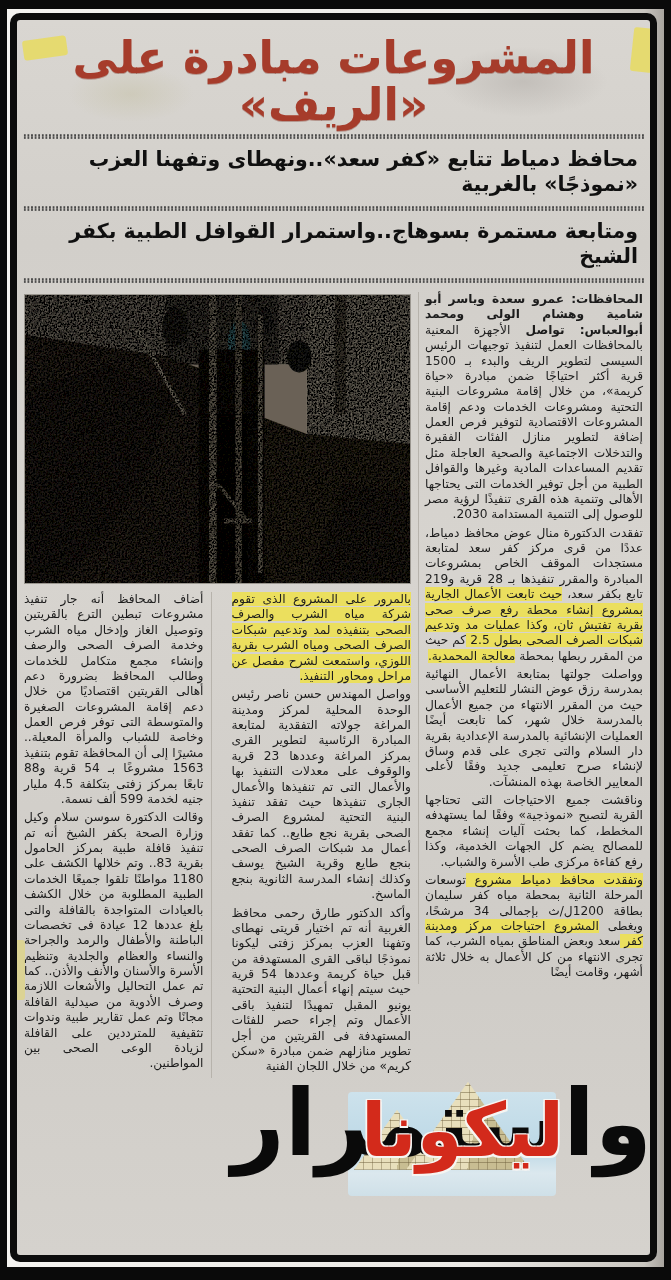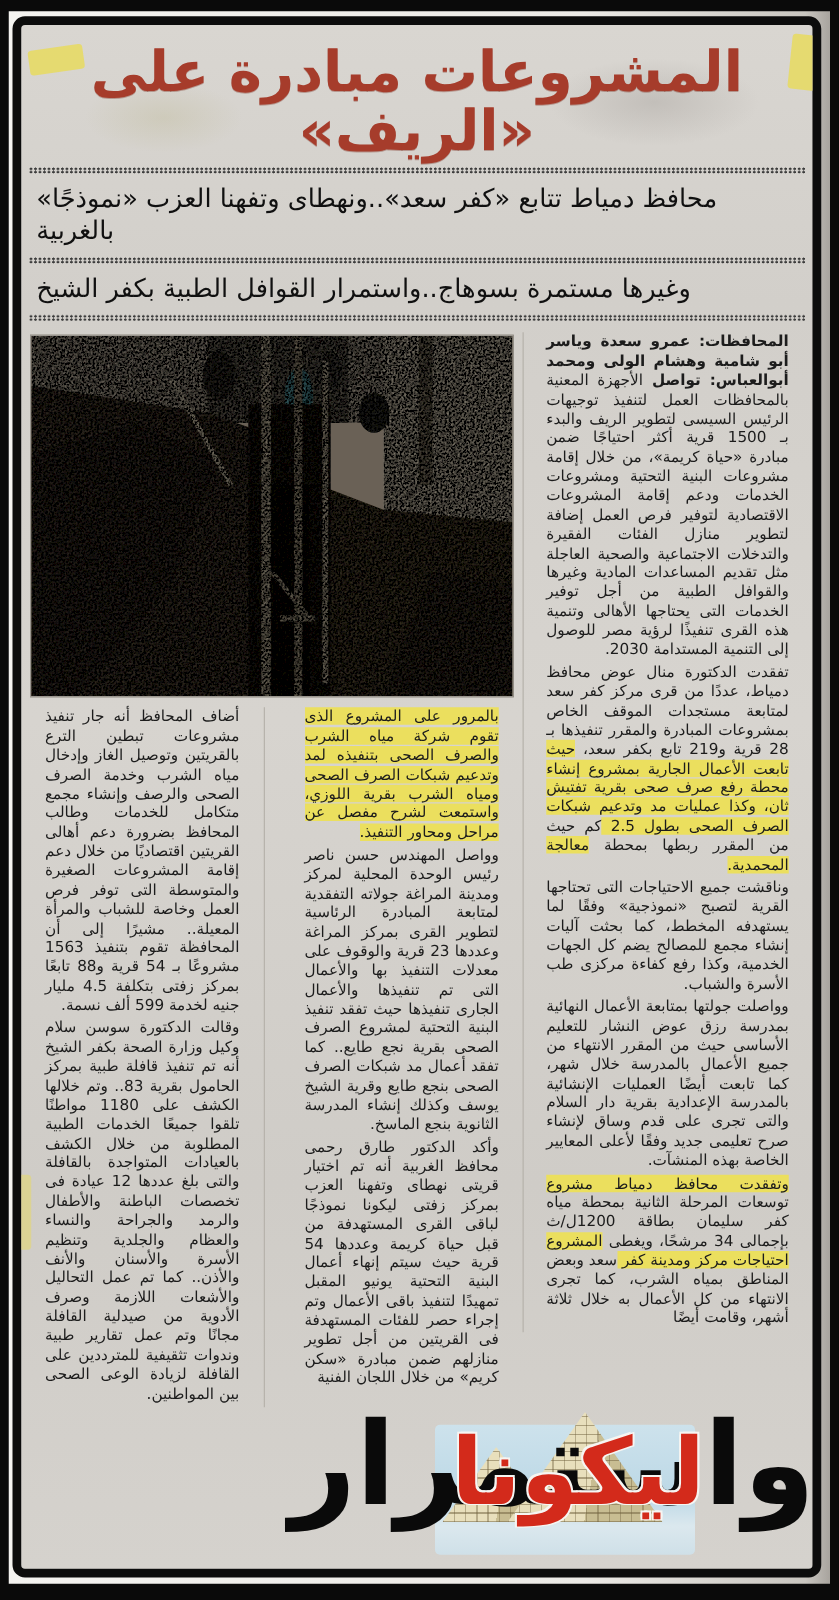--- a/index.html
+++ b/index.html
@@ -35,42 +35,42 @@
     color:#a63c2b;font-size:45px;font-weight:bold;line-height:1.05;
     text-shadow:0 1px 0 rgba(120,40,25,.35);
     letter-spacing:-1px;
   }
   .dotrule{
     margin:5px 6px;height:5px;
     background-image:radial-gradient(circle,#3c3c3c .9px,transparent 1.15px);
     background-size:3.6px 2.6px;background-repeat:repeat;
   }
   .subhead{
-    text-align:left;font-weight:normal;color:#101010;
+    text-align:right;font-weight:bold;color:#101010;
     font-size:20.5px;line-height:1.25;padding:3px 12px;
   }
 
   .content{
     display:flex;direction:rtl;gap:7px;
     padding:4px 7px 0;align-items:flex-start;
   }
   .col{min-width:0;}
   .col-right{width:218px;border-left:1px solid #b7b3ac;padding-left:6px;}
   .main-left{flex:1;}
   .photo-box{
     height:288px;margin:2px 0 8px;
     border:1px solid #9a968f;background:#6a6156;overflow:hidden;
   }
   .photo-box svg{display:block;width:100%;height:100%;}
   .two-cols{display:flex;direction:rtl;gap:7px;}
   .col-middle{flex:1;border-left:1px solid #b7b3ac;padding-left:20px;}
   .col-left{flex:1;}
 
   p.para{
-    margin:0 12px 3px;text-align:justify;
+    margin:0 0 3px;text-align:justify;
     font-size:12.2px;line-height:1.26;color:#1c1c1c;
   }
   p.para .bold{font-weight:bold;}
   p.para .hl{background:#ebdf5e;box-decoration-break:clone;-webkit-box-decoration-break:clone;}
 
   
   .logo-row{position:relative;height:152px;}
   .logo{position:absolute;right:2px;bottom:2px;width:336px;height:148px;}
   .logo-sky{
     position:absolute;right:92px;top:12px;width:208px;height:104px;
@@ -106,29 +106,29 @@
 <div class="clip">
   <div class="smudge tl"></div>
   <div class="smudge tr"></div>
   <div class="smudge ml"></div>
 
   <h1 class="headline">المشروعات مبادرة على «الريف»</h1>
 
   <div class="dotrule"></div>
   <div class="subhead">محافظ دمياط تتابع «كفر سعد»..ونهطاى وتفهنا العزب «نموذجًا» بالغربية</div>
   <div class="dotrule"></div>
-  <div class="subhead">وغيرها مستمرة بسوهاج..واستمرار القوافل الطبية بكفر الشيخ</div>
+  <div class="subhead">ومتابعة مستمرة بسوهاج..واستمرار القوافل الطبية بكفر الشيخ</div>
   <div class="dotrule"></div>
 
   <div class="content">
     <div class="col col-right">
         <p class="para"><span class="bold">المحافظات: عمرو سعدة وياسر أبو شامية وهشام الولى ومحمد أبوالعباس: تواصل </span><span>الأجهزة المعنية بالمحافظات العمل لتنفيذ توجيهات الرئيس السيسى لتطوير الريف والبدء بـ 1500 قرية أكثر احتياجًا ضمن مبادرة «حياة كريمة»، من خلال إقامة مشروعات البنية التحتية ومشروعات الخدمات ودعم إقامة المشروعات الاقتصادية لتوفير فرص العمل إضافة لتطوير منازل الفئات الفقيرة والتدخلات الاجتماعية والصحية العاجلة مثل تقديم المساعدات المادية وغيرها والقوافل الطبية من أجل توفير الخدمات التى يحتاجها الأهالى وتنمية هذه القرى تنفيذًا لرؤية مصر للوصول إلى التنمية المستدامة 2030. </span></p>
         <p class="para"><span>تفقدت الدكتورة منال عوض محافظ دمياط، عددًا من قرى مركز كفر سعد لمتابعة مستجدات الموقف الخاص بمشروعات المبادرة والمقرر تنفيذها بـ 28 قرية و219 تابع بكفر سعد، </span><span class="hl">حيث تابعت الأعمال الجارية بمشروع إنشاء محطة رفع صرف صحى بقرية تفتيش ثان، وكذا عمليات مد وتدعيم شبكات الصرف الصحى بطول 2.5 </span><span>كم حيث من المقرر ربطها بمحطة </span><span class="hl">معالجة المحمدية. </span></p>
+        <p class="para"><span>وواصلت جولتها بمتابعة الأعمال النهائية بمدرسة رزق عوض النشار للتعليم الأساسى حيث من المقرر الانتهاء من جميع الأعمال بالمدرسة خلال شهر، كما تابعت أيضًا العمليات الإنشائية بالمدرسة الإعدادية بقرية دار السلام والتى تجرى على قدم وساق لإنشاء صرح تعليمى جديد وفقًا لأعلى المعايير الخاصة بهذه المنشآت. </span></p>
         <p class="para"><span>وناقشت جميع الاحتياجات التى تحتاجها القرية لتصبح «نموذجية» وفقًا لما يستهدفه المخطط، كما بحثت آليات إنشاء مجمع للمصالح يضم كل الجهات الخدمية، وكذا رفع كفاءة مركزى طب الأسرة والشباب. </span></p>
-        <p class="para"><span>وواصلت جولتها بمتابعة الأعمال النهائية بمدرسة رزق عوض النشار للتعليم الأساسى حيث من المقرر الانتهاء من جميع الأعمال بالمدرسة خلال شهر، كما تابعت أيضًا العمليات الإنشائية بالمدرسة الإعدادية بقرية دار السلام والتى تجرى على قدم وساق لإنشاء صرح تعليمى جديد وفقًا لأعلى المعايير الخاصة بهذه المنشآت. </span></p>
         <p class="para"><span class="hl">وتفقدت محافظ دمياط مشروع </span><span>توسعات المرحلة الثانية بمحطة مياه كفر سليمان بطاقة 1200ل/ث بإجمالى 34 مرشحًا، ويغطى </span><span class="hl">المشروع احتياجات مركز ومدينة كفر </span><span>سعد وبعض المناطق بمياه الشرب، كما تجرى الانتهاء من كل الأعمال به خلال ثلاثة أشهر، وقامت أيضًا </span></p>
       </div>
 
     <div class="main-left">
       <div class="photo-box" role="img" aria-label="صورة لأعمال حفر خندق لمشروع الصرف الصحى بإحدى القرى مع أكوام من التربة وعمال بالموقع">
         <svg viewBox="0 0 410 290" preserveAspectRatio="none">
           <defs>
             <filter id="grain">
               <feTurbulence type="fractalNoise" baseFrequency="0.55" numOctaves="2" result="n"></feTurbulence>
               <feColorMatrix in="n" type="matrix" values="0 0 0 0 0  0 0 0 0 0  0 0 0 0 0  0.6 0.6 0.6 0 0" result="a"></feColorMatrix>

